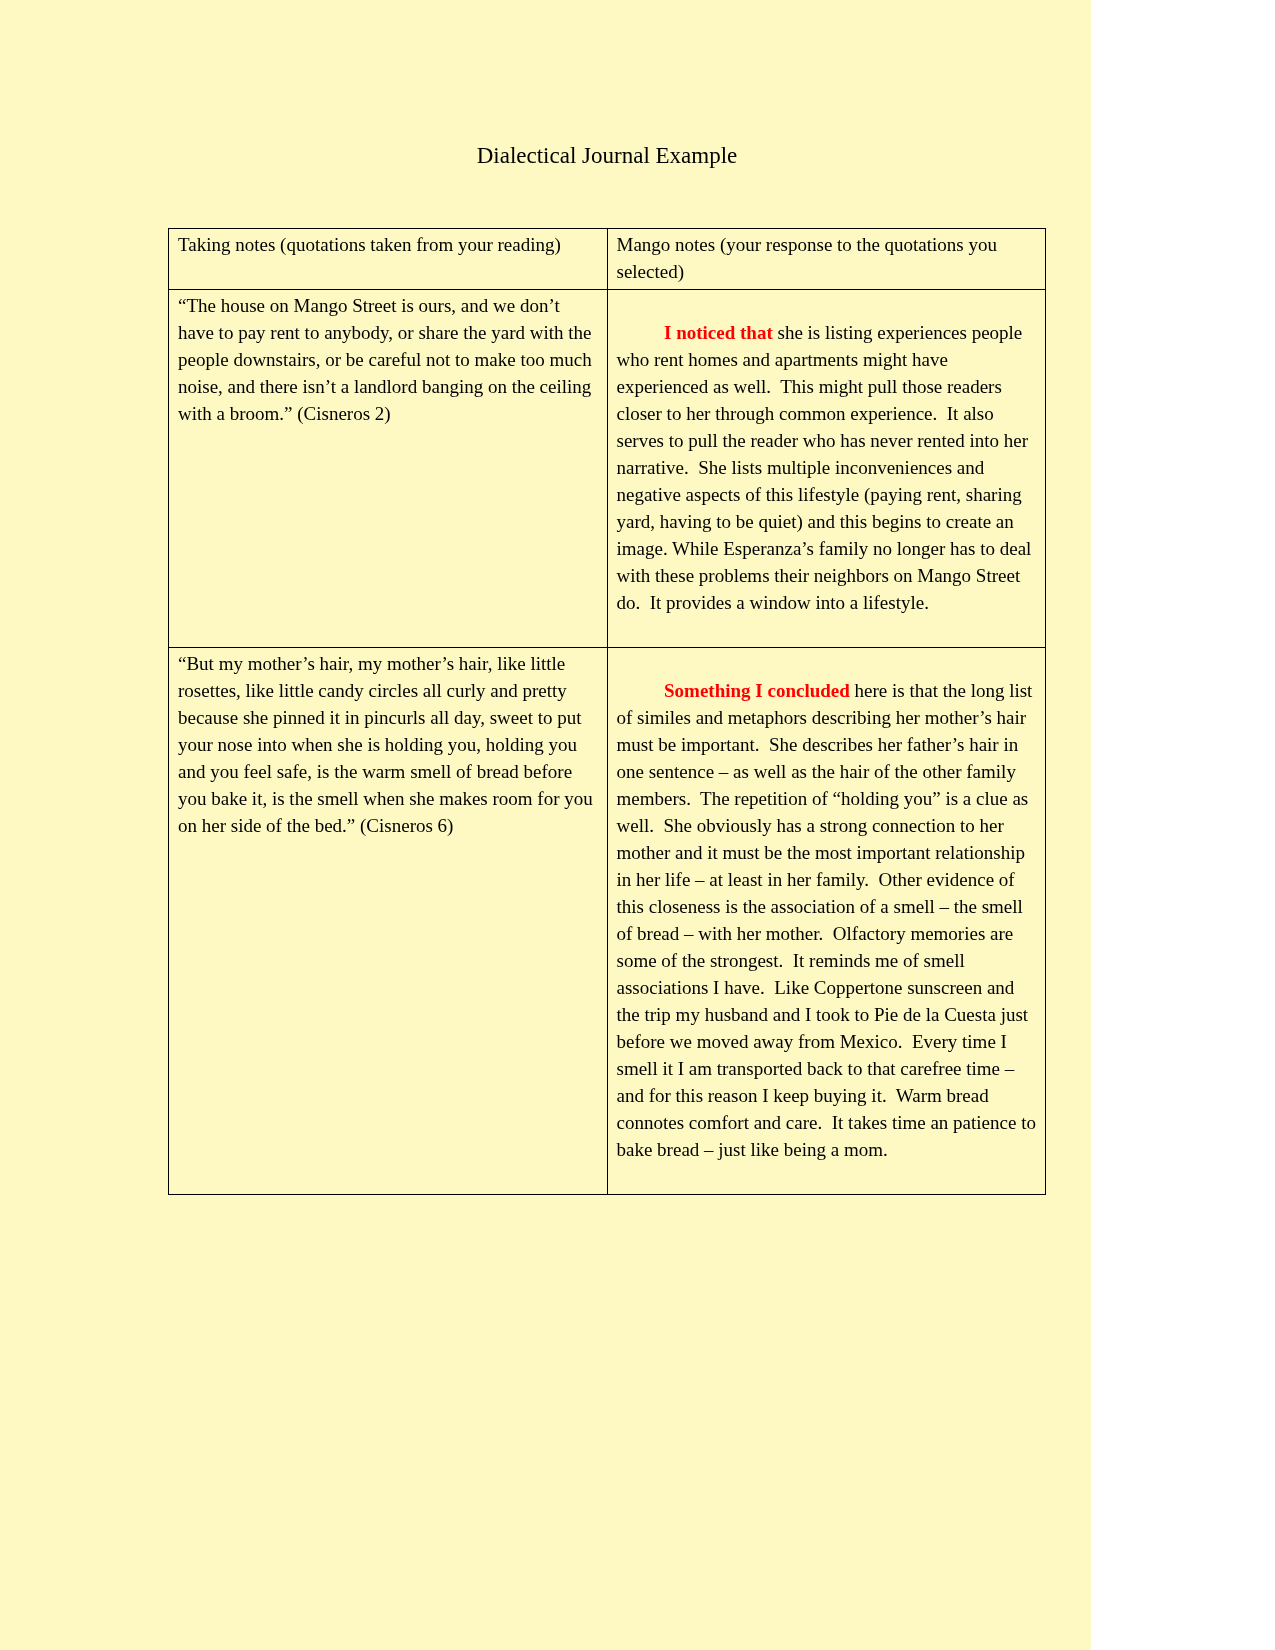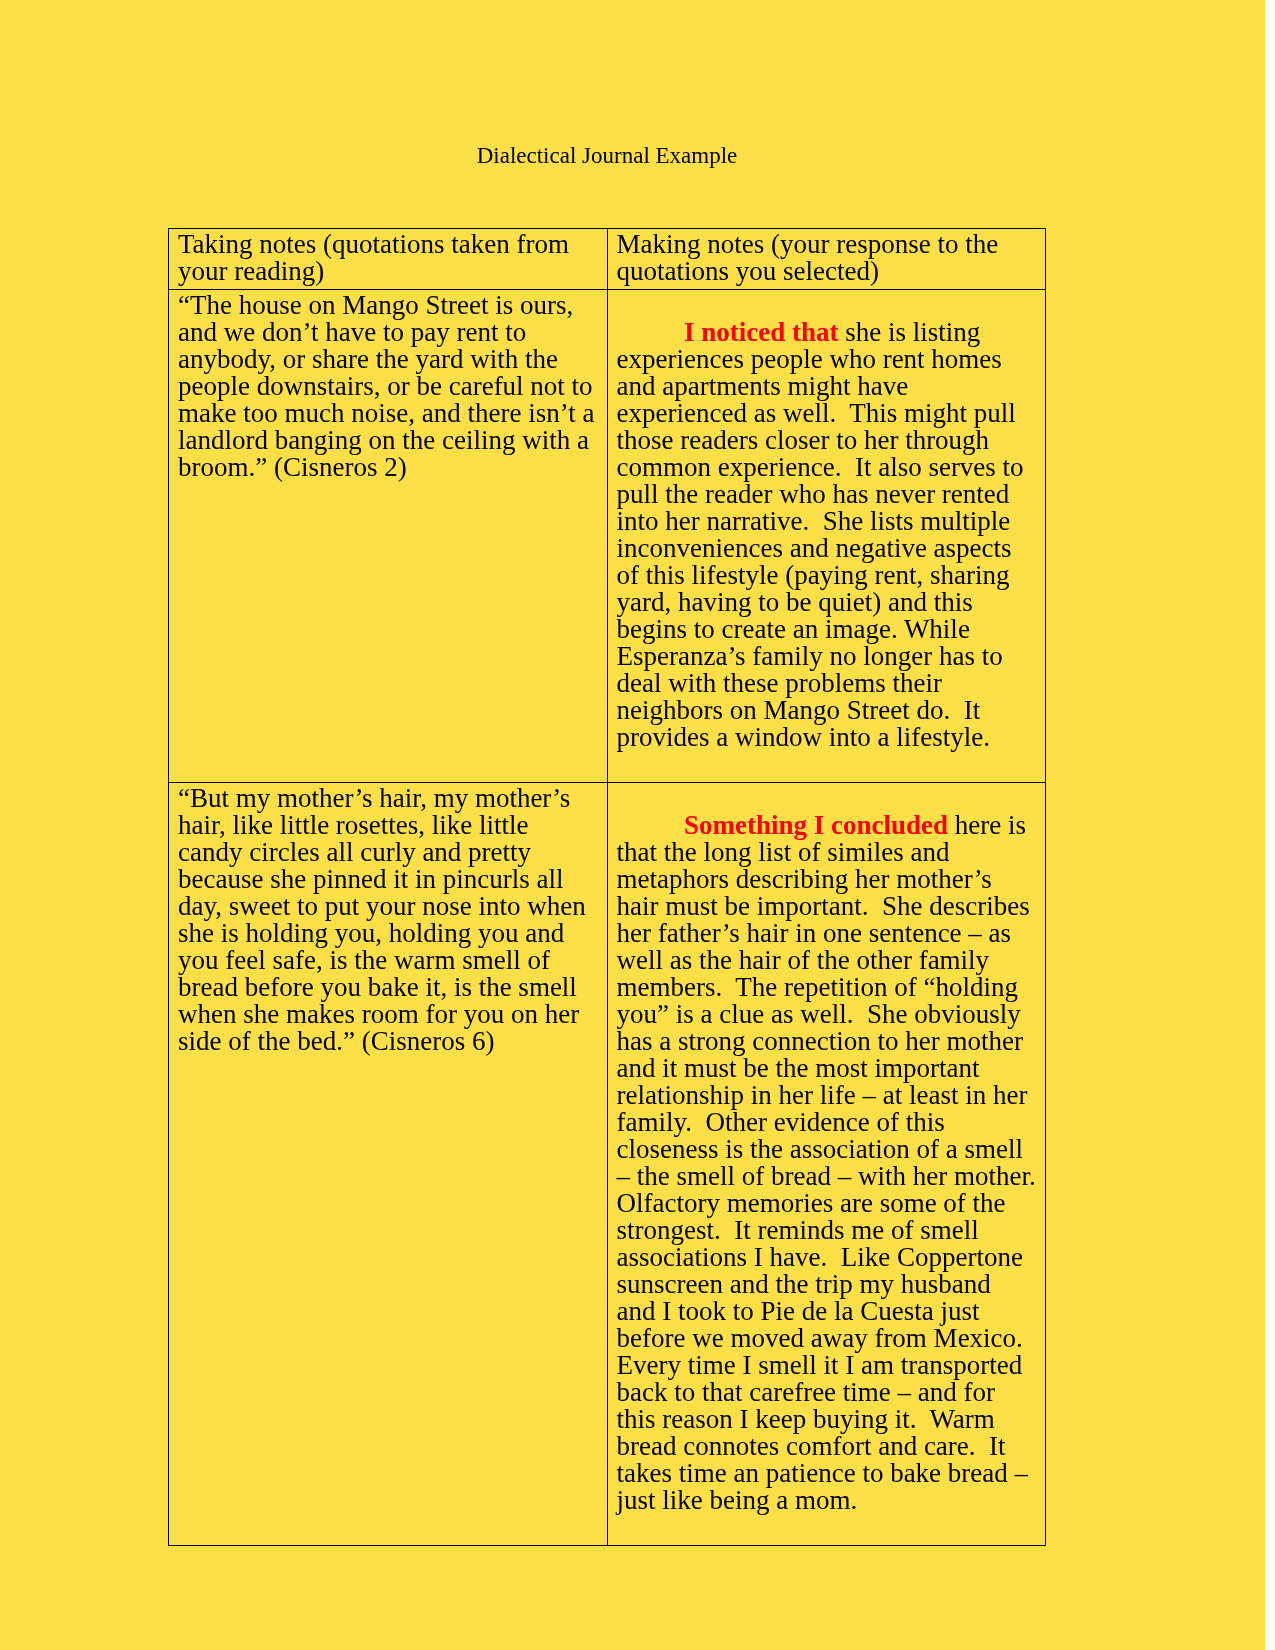--- a/index.html
+++ b/index.html
@@ -2,23 +2,23 @@
 <html><head>
 <meta charset="utf-8">
 <style>
   html, body {
     margin: 0;
     padding: 0;
     background: #ffffff;
   }
   .page {
     position: relative;
-    width: 1265px;
+    width: 1091px;
     height: 1650px;
-    background: #fde047;
+    background: #fef9c3;
     font-family: "Liberation Serif", "DejaVu Serif", serif;
     color: #000000;
     overflow: hidden;
   }
   .doc-title {
     position: absolute;
     top: 141px;
     left: 168px;
     width: 878px;
     margin: 0;
@@ -32,21 +32,21 @@
     top: 228px;
     left: 168px;
     width: 878px;
     border-collapse: collapse;
     table-layout: fixed;
   }
   table.journal td {
     border: 1px solid #000000;
     vertical-align: top;
     padding: 2px 9px 4px 9px;
-    font-size: 27px;
+    font-size: 19px;
     line-height: 27px;
     white-space: pre-wrap;
     word-wrap: break-word;
   }
   td.col-left  { width: 50%; }
   td.col-right { width: 50%; }
   .response-lead {
     font-weight: bold;
     color: #ff0000;
   }
@@ -55,21 +55,21 @@
 <body>
 
 <div class="page">
 
   <h1 class="doc-title">Dialectical Journal Example</h1>
 
   <table class="journal">
     <tbody>
       <tr>
         <td class="col-left">Taking notes (quotations taken from your reading)</td>
-        <td class="col-right">Making notes (your response to the quotations you selected)</td>
+        <td class="col-right">Mango notes (your response to the quotations you selected)</td>
       </tr>
 
       <tr>
         <td class="col-left">“The house on Mango Street is ours, and we don’t have to pay rent to anybody, or share the yard with the people downstairs, or be careful not to make too much noise, and there isn’t a landlord banging on the ceiling with a broom.” (Cisneros 2)</td>
         <td class="col-right">
           <span class="response-lead" style="color: rgb(255, 0, 0);">I noticed that</span><span> she is listing experiences people who rent homes and apartments might have experienced as well.  This might pull those readers closer to her through common experience.  It also serves to pull the reader who has never rented into her narrative.  She lists multiple inconveniences and negative aspects of this lifestyle (paying rent, sharing yard, having to be quiet) and this begins to create an image. While Esperanza’s family no longer has to deal with these problems their neighbors on Mango Street do.  It provides a window into a lifestyle.</span>
         </td>
       </tr>
 
       <tr>

